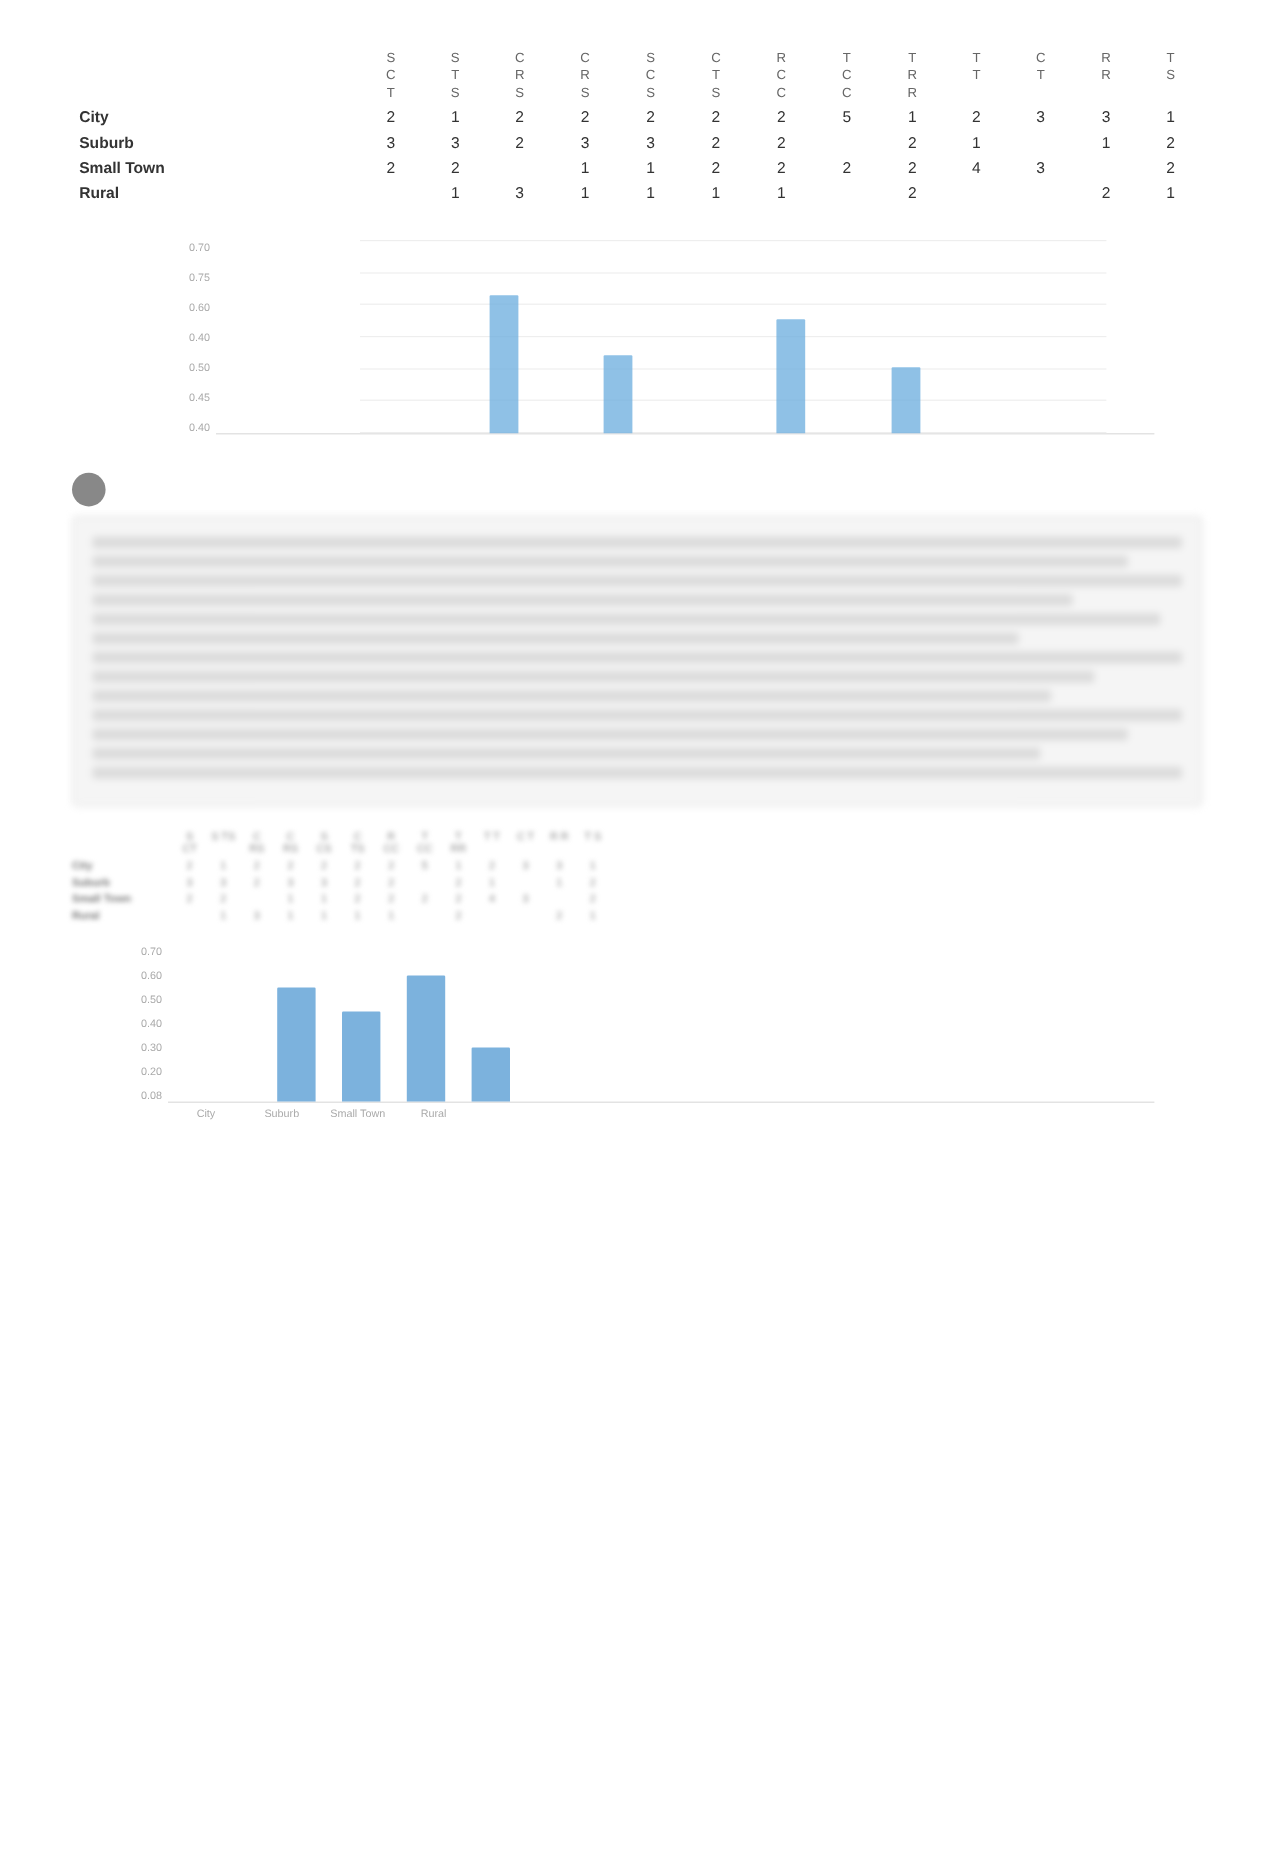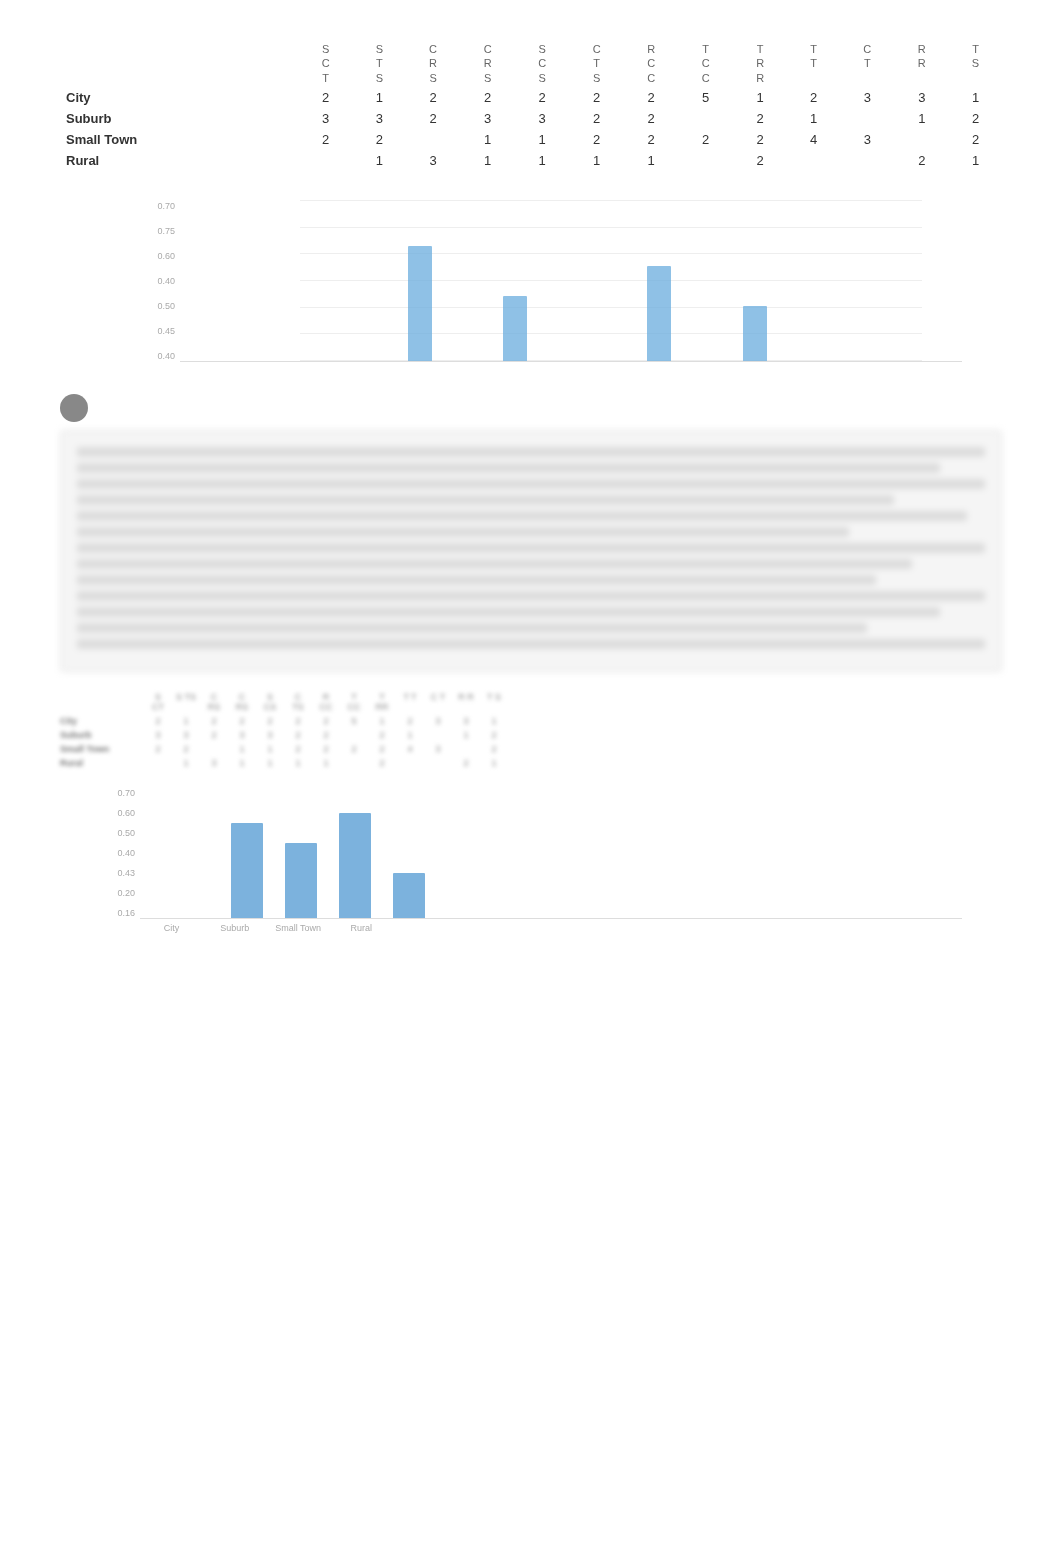--- a/index.html
+++ b/index.html
@@ -536,23 +536,23 @@
     </div>
 
   <div class="chart2-section">
     <div class="chart2-title"></div>
     <div style="position:relative; margin-left:80px; margin-right:40px;">
       <div class="bar-chart2-y-axis" id="chart2-y-axis">
           <span>0.70</span>
           <span>0.60</span>
           <span>0.50</span>
           <span>0.40</span>
-          <span>0.43</span>
+          <span>0.30</span>
           <span>0.20</span>
-          <span>0.16</span>
+          <span>0.08</span>
         </div>
       <div class="bar-chart2-container" id="chart2-bars">
       <div class="bar-group">
             <div class="bar2" style="height: 95px;"></div>
           </div>
           <div class="bar-group">
             <div class="bar2" style="height: 75px;"></div>
           </div>
           <div class="bar-group">
             <div class="bar2" style="height: 105px;"></div>

